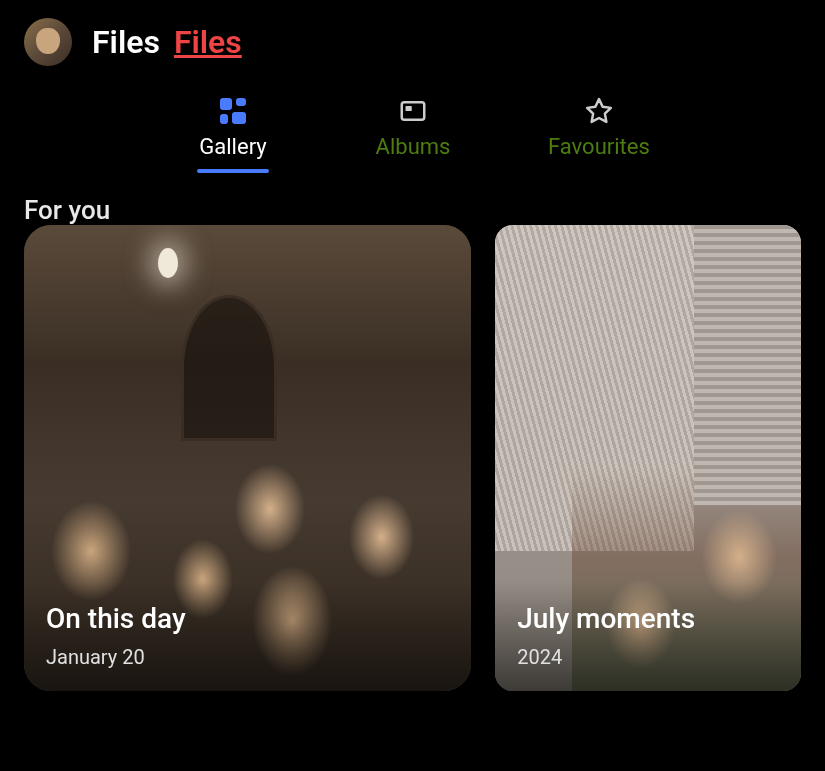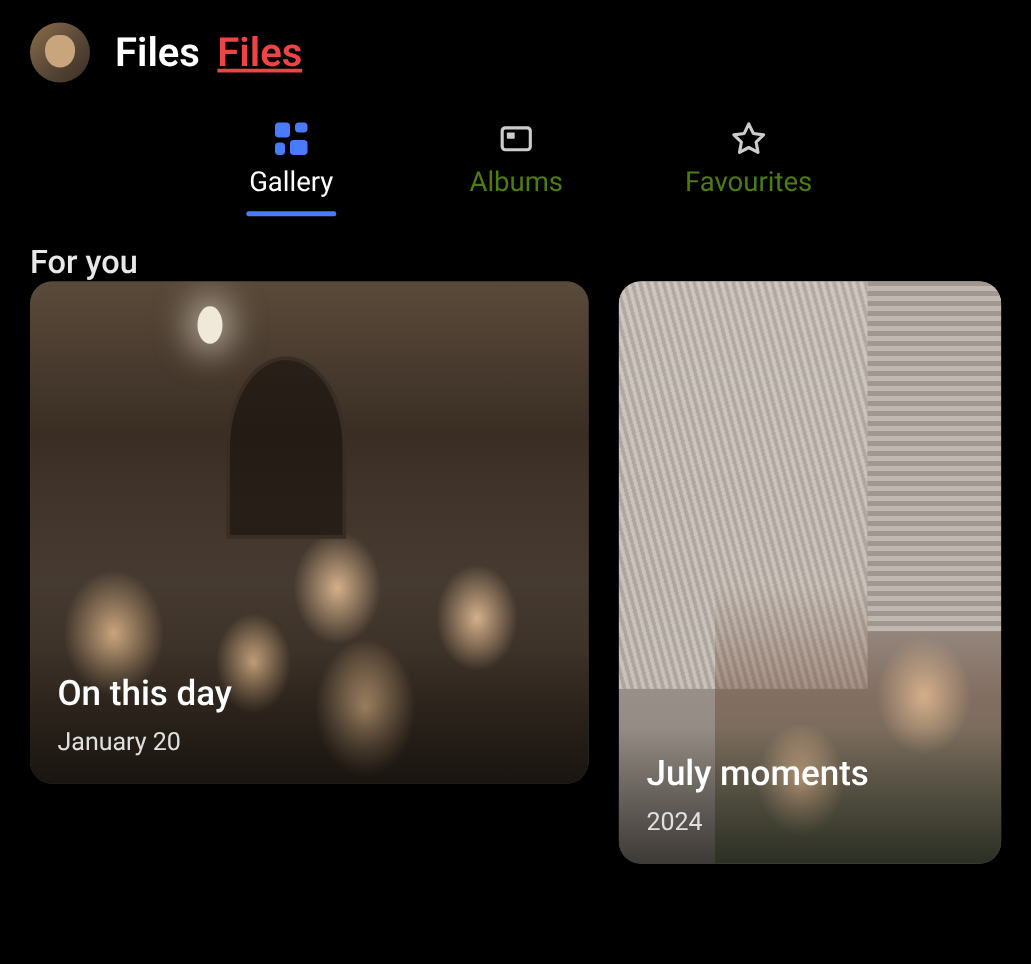--- a/index.html
+++ b/index.html
@@ -107,21 +107,22 @@
     }
     .card {
       position: relative;
       border-radius: 18px;
       overflow: hidden;
       cursor: pointer;
       background: #2a2a2a;
     }
     .card:first-child {
       width: 462px;
-      height: 402px;
+      height: 466px;
+      border-radius: 27px;
     }
     .card:last-child {
       width: 316px;
       height: 466px;
     }
     .card-bg {
       position: absolute;
       inset: 0;
     }
     .card-bg-1 {

